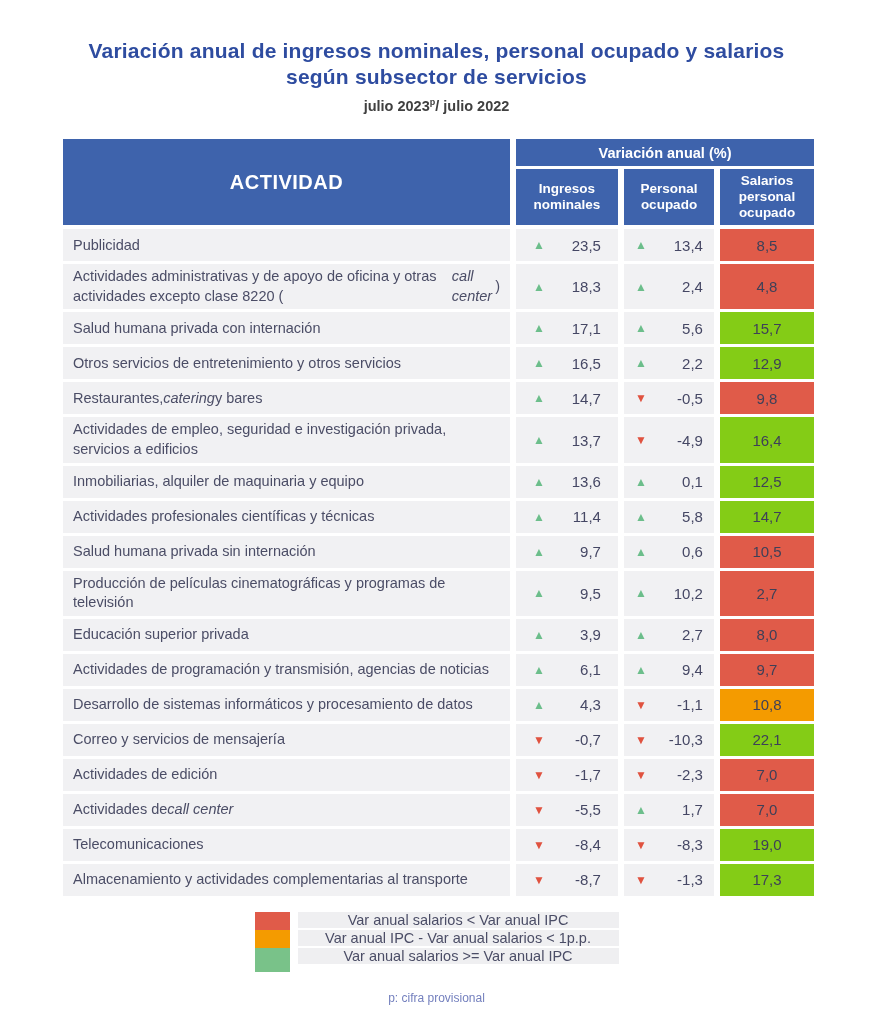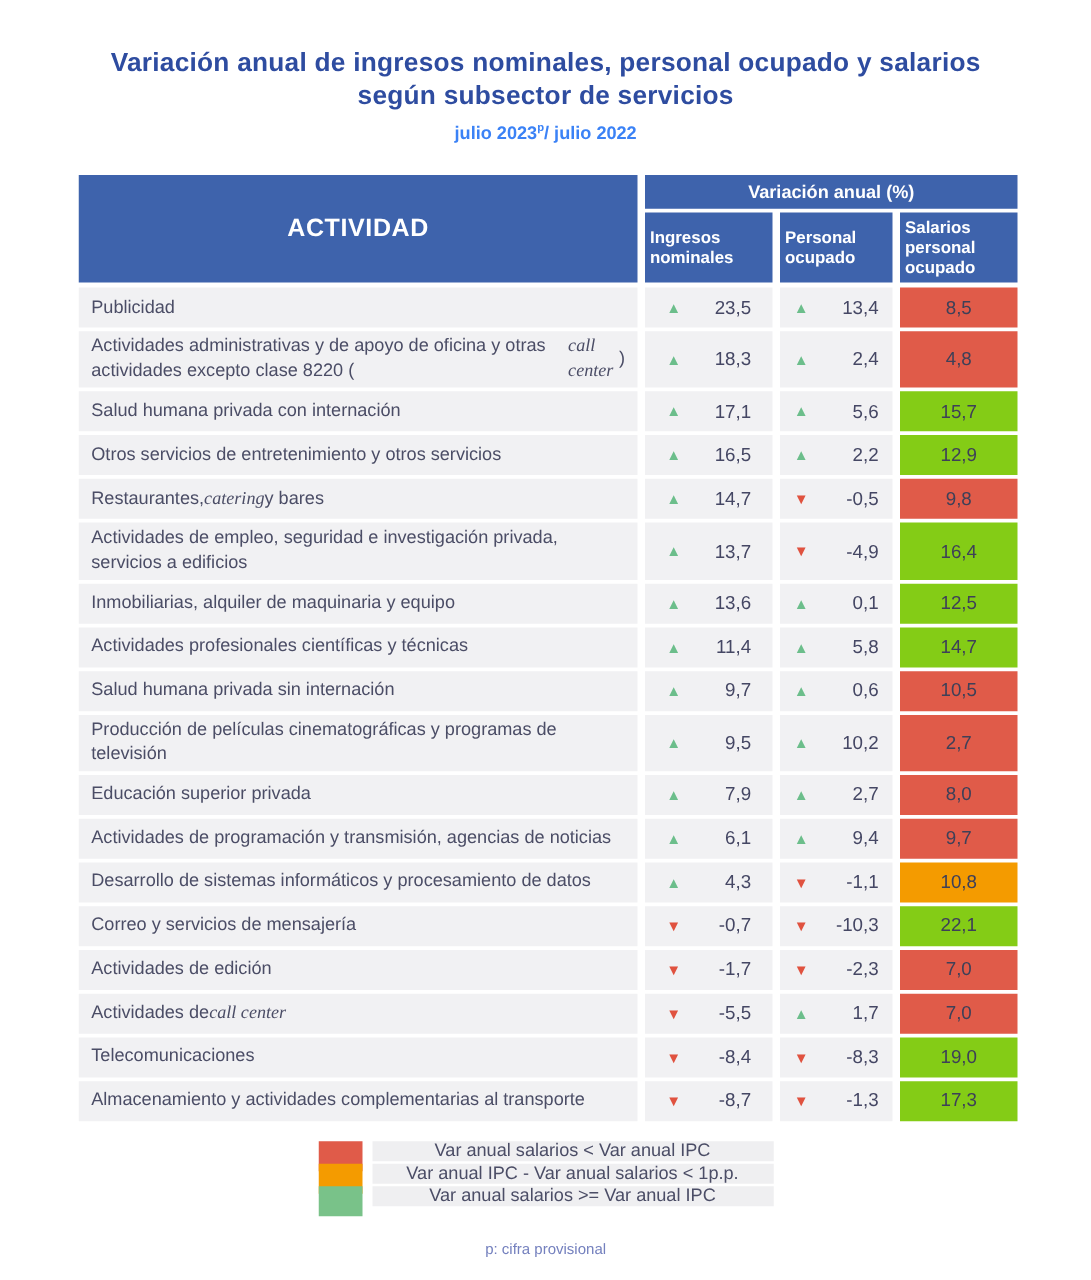--- a/index.html
+++ b/index.html
@@ -4,40 +4,40 @@
 <style>
   html,body{margin:0;padding:0;}
   body{
     width:873px;height:1024px;background:#ffffff;
     font-family:"Liberation Sans", sans-serif;
     color:#4b4d66;overflow:hidden;position:relative;
   }
   
   .title-block{padding-top:38px;text-align:center;}
   .title-line{color:#2e4ca0;font-weight:bold;font-size:21px;line-height:1.25;letter-spacing:.2px;}
-  .subtitle{color:#3b82f6;font-weight:bold;font-size:14.5px;margin-top:6px;}
+  .subtitle{color:#404040;font-weight:bold;font-size:14.5px;margin-top:6px;}
   .subtitle sup{font-size:9px;vertical-align:super;}
   
   .table-wrap{margin:26px 0 0 63px;width:751px;}
   .table-header{
     display:grid;grid-template-columns:447px 102px 90px 94px;
     grid-template-rows:27px 56px;gap:3px 6px;
   }
   .hdr{background:#3e63ac;color:#ffffff;font-weight:bold;display:flex;
-       align-items:center;justify-content:center;text-align:left;}
+       align-items:center;justify-content:center;text-align:center;}
   .hdr-act{grid-row:1/3;grid-column:1;font-size:20px;letter-spacing:.5px;}
   .hdr-var{grid-column:2/5;font-size:14.5px;}
   .hdr-sub{font-size:13.5px;line-height:1.18;padding:2px 4px;}
   .table-body{
     display:grid;grid-template-columns:447px 102px 90px 94px;
     gap:3px 6px;margin-top:4px;
   }
   .cell{background:#f1f1f3;display:flex;align-items:center;min-height:26px;}
   .activity-cell{padding:3px 10px;font-size:14.5px;line-height:1.35;color:#4b4d66;}
-  .activity-cell em{font-style:italic;font-family:Liberation Serif, serif;}
+  .activity-cell em{font-style:italic;}
   .value-cell{justify-content:center;gap:16px;font-size:15px;color:#454764;}
   .value-cell .num{min-width:40px;text-align:right;}
   .arrow{font-size:12px;line-height:1;}
   .arrow-up{color:#6cbe8b;}
   .arrow-down{color:#e0523f;}
   .salarios-cell{justify-content:center;font-size:15px;color:#3e4058;}
   .cell-red{background:#e05b49;}
   .cell-orange{background:#f49b00;}
   .cell-green{background:#84cc16;}
   
@@ -212,21 +212,21 @@
         <span class="num">10,2</span>
       </div>
       <div class="cell salarios-cell cell-red">
         <span>2,7</span>
       </div>
       <div class="cell activity-cell">
         <span>Educación superior privada</span>
       </div>
       <div class="cell value-cell">
         <span class="arrow arrow-up">▲</span>
-        <span class="num">7,9</span>
+        <span class="num">3,9</span>
       </div>
       <div class="cell value-cell">
         <span class="arrow arrow-up">▲</span>
         <span class="num">2,7</span>
       </div>
       <div class="cell salarios-cell cell-red">
         <span>8,0</span>
       </div>
       <div class="cell activity-cell">
         <span>Actividades de programación y transmisión,  agencias de noticias</span>

